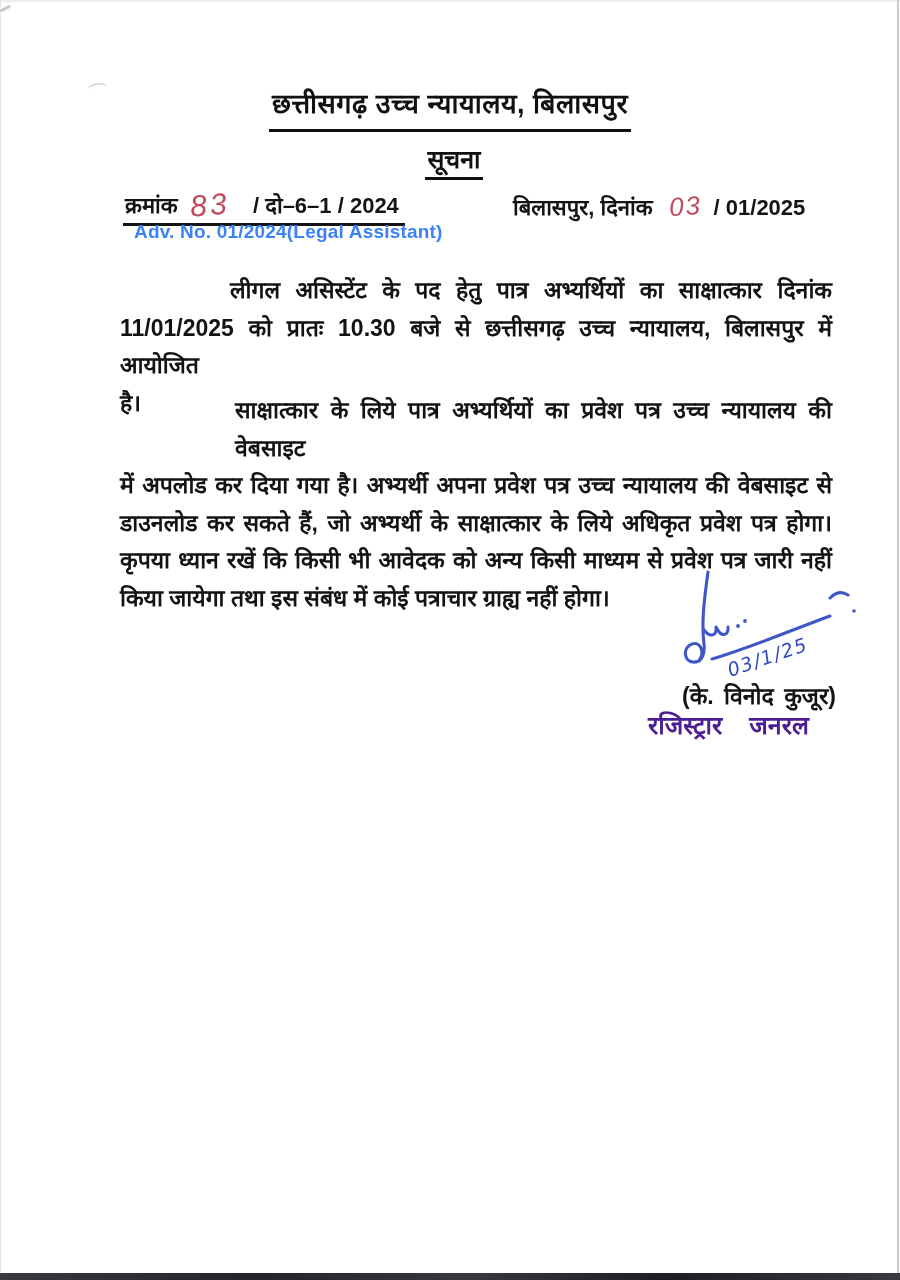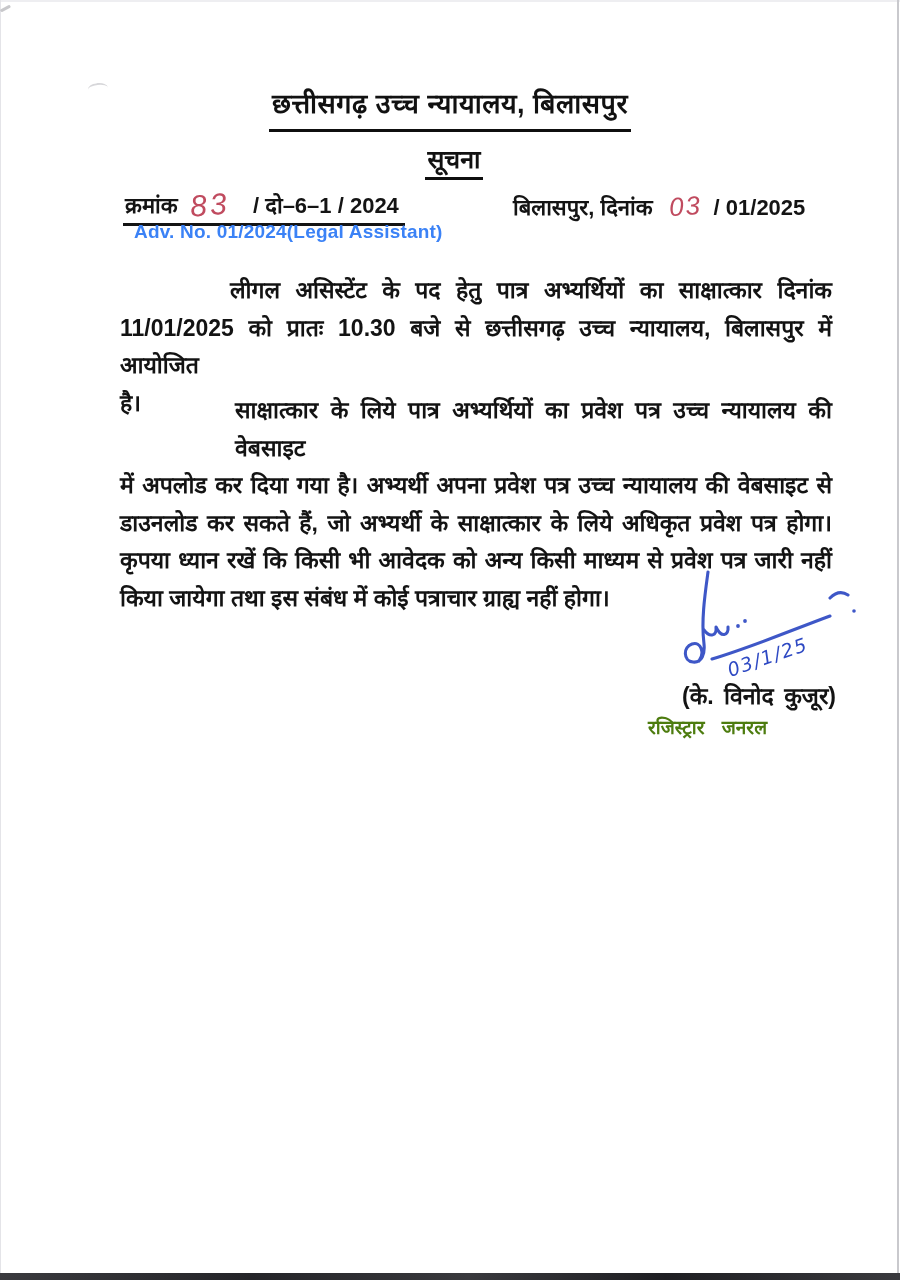--- a/index.html
+++ b/index.html
@@ -70,21 +70,21 @@
   .indent-2{padding-left:115px;}
 
   
   .sig-svg{position:absolute;left:672px;top:566px;}
   .sig-name{
     position:absolute;left:648px;top:681px;
     font-size:23px;font-weight:700;color:#131313;line-height:30px;word-spacing:4px;margin-left:34px;
   }
   .sig-designation{
     position:absolute;left:648px;top:713px;
-    font-size:19px;font-weight:700;color:#4d7c0f;line-height:30px;word-spacing:12px;
+    font-size:25px;font-weight:700;color:#4c1d95;line-height:30px;word-spacing:12px;font-family:Liberation Mono, monospace;
   }
   .sig-date-text{
     font-family:"DejaVu Sans",sans-serif;
     font-style:italic;
     font-size:19px;
     letter-spacing:1.5px;
   }
 </style>
 </head>
 <body>

